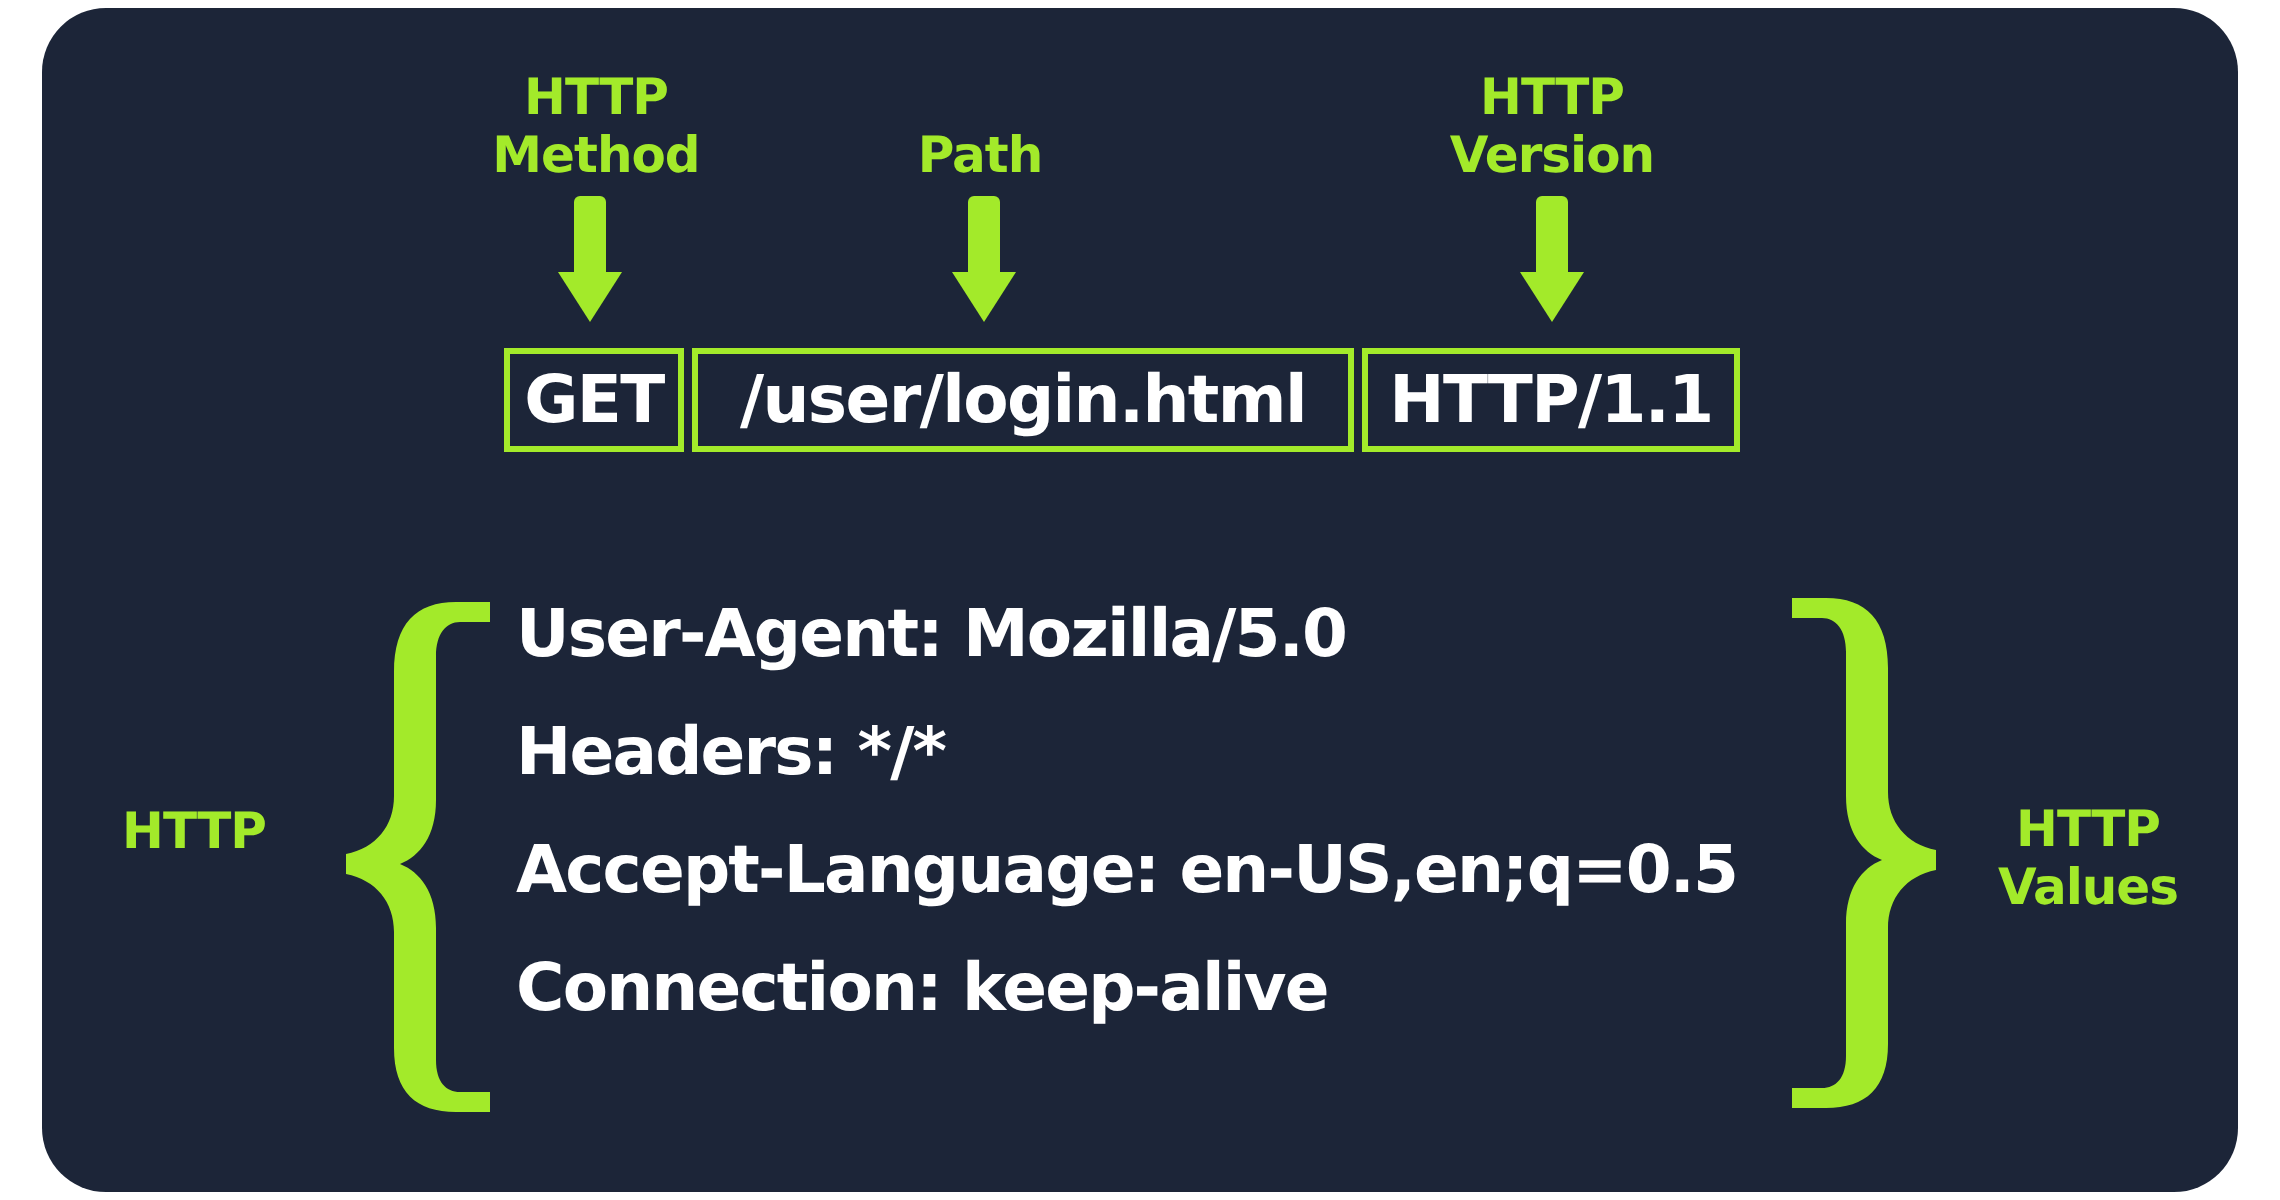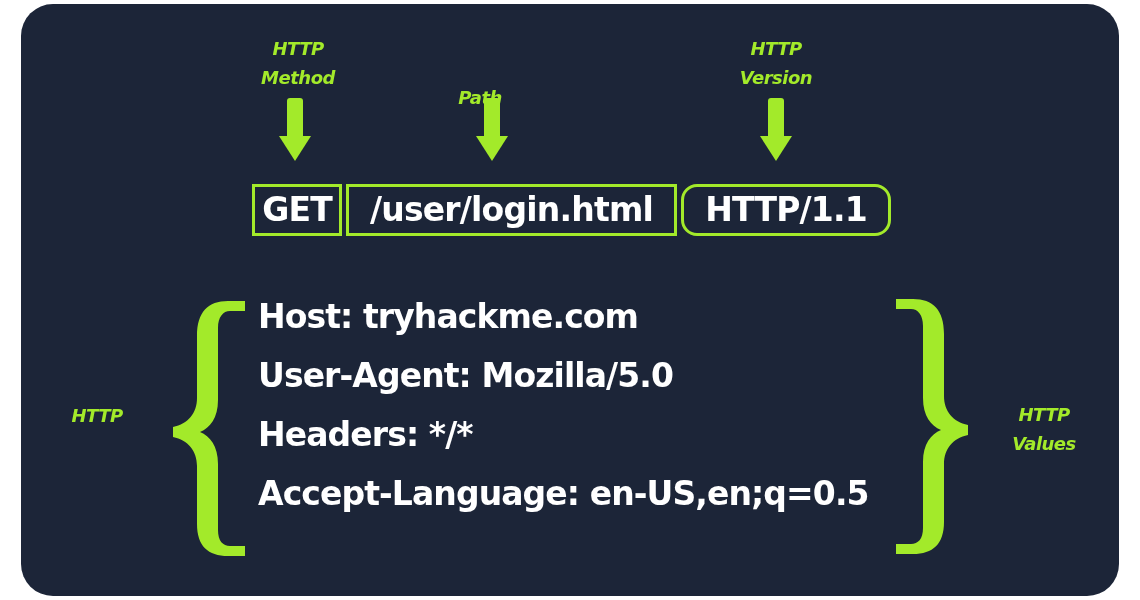--- a/index.html
+++ b/index.html
@@ -20,34 +20,33 @@
       top: 4px;
       width: 1098px;
       height: 592px;
       background: #1c2538;
       border-radius: 32px;
     }
     .label {
       position: absolute;
       color: #a3ea2a;
       font-weight: bold;
-      font-size: 18px;
+      font-size: 25px;
       line-height: 29px;
       text-align: center;
       letter-spacing: -0.5px;
       white-space: nowrap;
-      font-style: italic;
     }
     .label span { display: block; }
     .arrow {
       position: absolute;
     }
     .box {
       position: absolute;
-      top: 184px;
+      top: 174px;
       height: 52px;
       box-sizing: border-box;
       border: 3px solid #a3ea2a;
       color: #ffffff;
       font-weight: bold;
       font-size: 33px;
       line-height: 46px;
       text-align: center;
       white-space: nowrap;
       letter-spacing: -0.8px;
@@ -75,21 +74,21 @@
   </style>
 </head>
 <body>
 
 <div class="card"></div>
 
 <div class="label" style="left:240px; top:34px; width:116px;">
   <span>HTTP</span>
   <span>Method</span>
 </div>
-<div class="label" style="left:428px; top:63px; width:104px;margin-top:20px;">
+<div class="label" style="left:438px; top:63px; width:104px;">
   <span>Path</span>
 </div>
 <div class="label" style="left:714px; top:34px; width:124px;">
   <span>HTTP</span>
   <span>Version</span>
 </div>
 
 <svg class="arrow" style="left:279px; top:98px;" width="32" height="64" viewBox="0 0 32 64">
   <rect x="8" y="0" width="16" height="42" rx="3" fill="#a3ea2a"></rect>
   <polygon points="0,38 32,38 16,63" fill="#a3ea2a"></polygon>
@@ -98,35 +97,35 @@
   <rect x="8" y="0" width="16" height="42" rx="3" fill="#a3ea2a"></rect>
   <polygon points="0,38 32,38 16,63" fill="#a3ea2a"></polygon>
 </svg>
 <svg class="arrow" style="left:760px; top:98px;" width="32" height="64" viewBox="0 0 32 64">
   <rect x="8" y="0" width="16" height="42" rx="3" fill="#a3ea2a"></rect>
   <polygon points="0,38 32,38 16,63" fill="#a3ea2a"></polygon>
 </svg>
 
 <div class="box" style="left:252px; width:90px;">GET</div>
 <div class="box" style="left:346px; width:331px;">/user/login.html</div>
-<div class="box" style="left:681px; width:210px;border-radius:16px;">HTTP/1.1</div>
+<div class="box" style="left:681px; width:189px;">HTTP/1.1</div>
 
 <svg class="brace" style="left:170px; top:298px;" width="80" height="262" viewBox="0 0 80 262">
   <path d="M75,3 L58,3 C38,3 27,14 27,38 L27,100 C27,115 18,126 3,129 L3,139 C18,142 27,153 27,168 L27,226 C27,248 38,258 58,258 L75,258 L75,248 L60,248 C53,248 48,243 48,232 L48,166 C48,148 40,138 30,134 C40,130 48,120 48,102 L48,30 C48,19 53,13 60,13 L75,13 Z" fill="#a3ea2a"></path>
 </svg>
 
 <div class="label" style="left:30px; top:401px; width:134px;">
   <span>HTTP</span>
 </div>
 
 <ul class="headers">
-  <li>Host: tryhackme.com</li>
   <li>User-Agent: Mozilla/5.0</li>
   <li>Headers: */*</li>
   <li>Accept-Language: en-US,en;q=0.5</li>
+  <li>Connection: keep-alive</li>
 </ul>
 
 <svg class="brace" style="left:893px; top:296px;" width="78" height="262" viewBox="0 0 78 262">
   <path d="M3,3 L20,3 C40,3 51,14 51,38 L51,100 C51,115 60,126 75,129 L75,139 C60,142 51,153 51,168 L51,226 C51,248 40,258 20,258 L3,258 L3,248 L18,248 C25,248 30,243 30,232 L30,166 C30,148 38,138 48,134 C38,130 30,120 30,102 L30,30 C30,19 25,13 18,13 L3,13 Z" fill="#a3ea2a"></path>
 </svg>
 
 <div class="label" style="left:984px; top:400px; width:120px;">
   <span>HTTP</span>
   <span>Values</span>
 </div>

